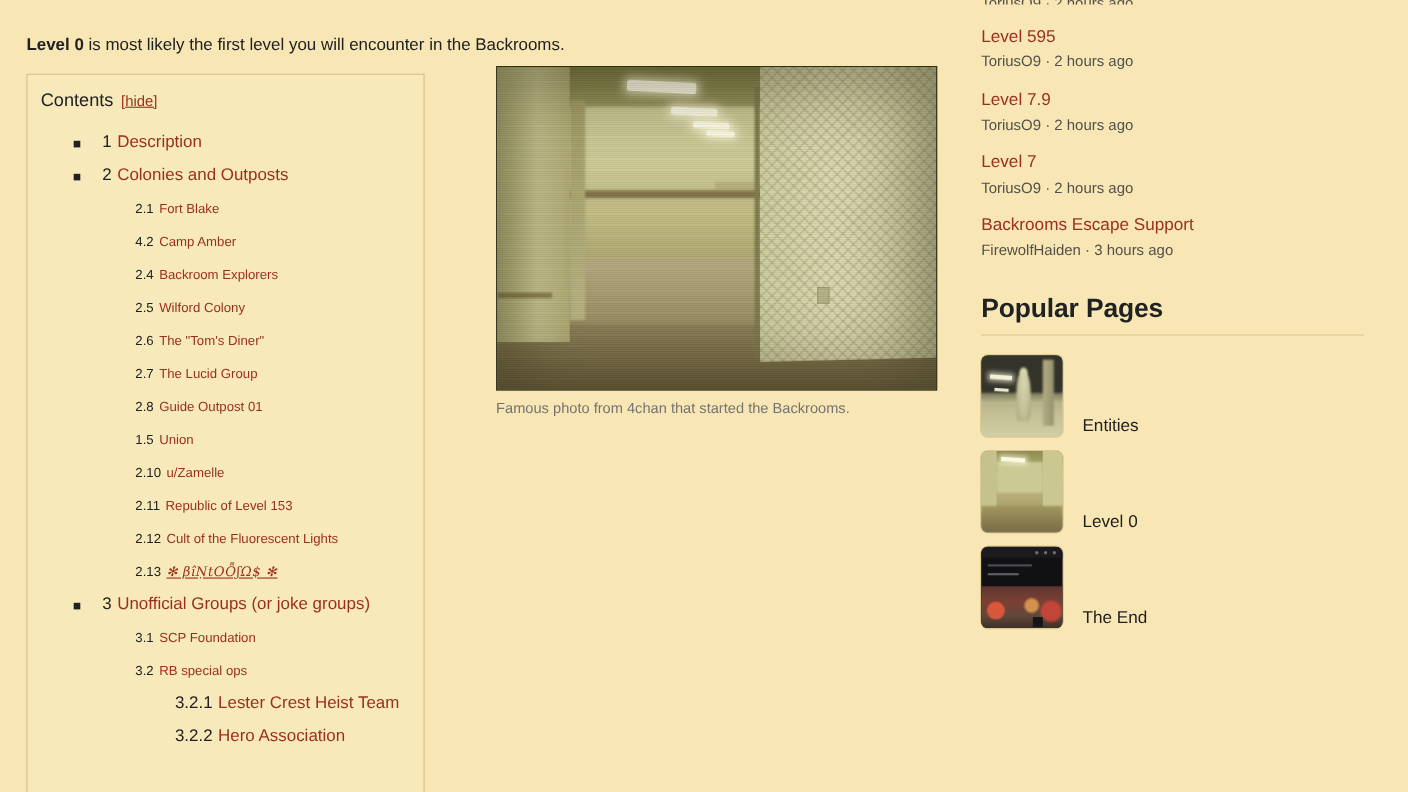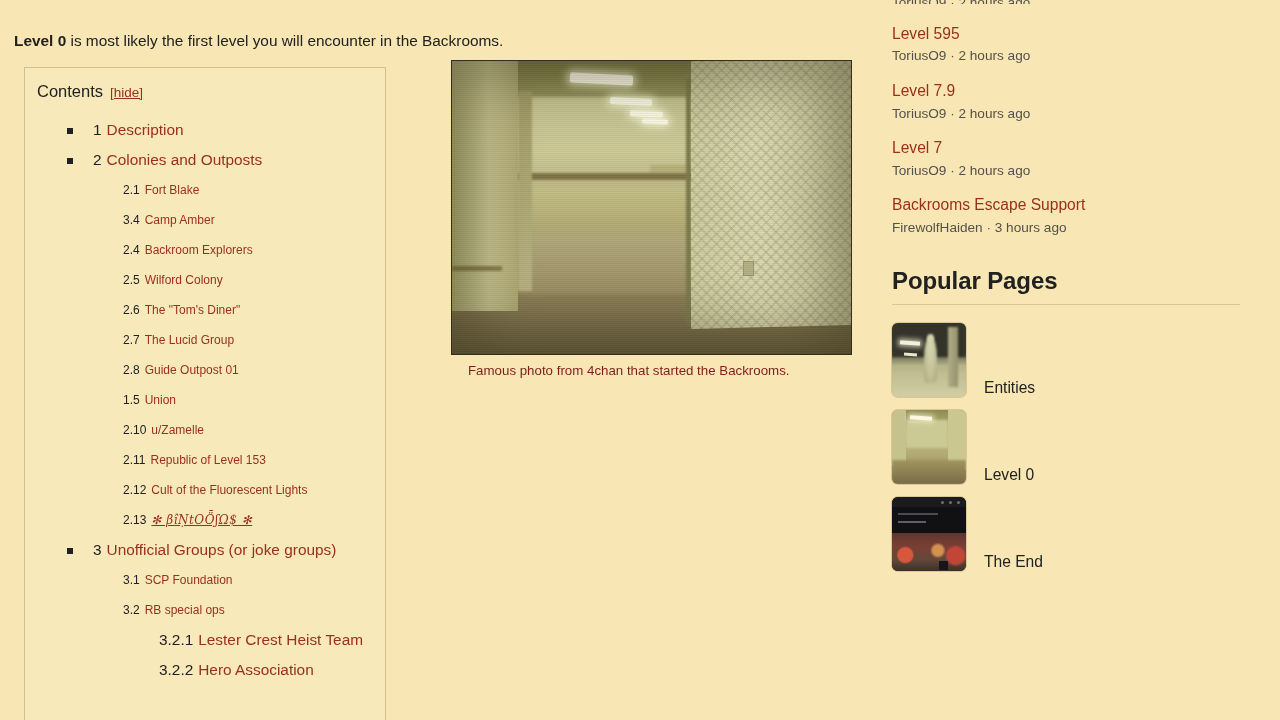--- a/index.html
+++ b/index.html
@@ -17,21 +17,21 @@
   }
   .page {
     position: relative;
     width: 1280px;
     height: 720px;
   }
 
   
   .content-col {
     position: absolute;
-    left: 14px;
+    left: 24px;
     top: 0;
     width: 400px;
   }
   .lead-para {
     font-size: 15.4px;
     line-height: 1.6;
     color: #202122;
     margin: 0;
     padding-top: 29px;
     white-space: nowrap;
@@ -251,23 +251,22 @@
   }
   .ph-vignette {
     position: absolute;
     left: 0; top: 0; right: 0; bottom: 0;
     box-shadow: inset 0 0 60px 18px rgba(40,35,10,0.42);
     pointer-events: none;
   }
   .caption {
     margin-top: 7px;
     font-size: 13.3px;
-    color: #7f1d1d;
+    color: #737373;
     line-height: 1.4;
-    margin-left: 17px;
   }
 
   
   .sidebar {
     position: absolute;
     left: 892px;
     top: 0;
     width: 360px;
   }
   .rc-list {
@@ -382,21 +381,21 @@
   </div>
 
   <div class="toc">
     <div class="toc-head">
       <span>Contents</span><a class="hide" href="#">[hide]</a>
     </div>
     <ul id="toc-list">
         <li class="toc-l1"><span class="marker"></span><span class="num">1</span><a class="tlink" href="#">Description</a></li>
         <li class="toc-l1"><span class="marker"></span><span class="num">2</span><a class="tlink" href="#">Colonies and Outposts</a></li>
         <li class="toc-l2"><span class="num">2.1</span><a class="tlink" href="#">Fort Blake</a></li>
-        <li class="toc-l2"><span class="num">3.4</span><a class="tlink" href="#">Camp Amber</a></li>
+        <li class="toc-l2"><span class="num">4.2</span><a class="tlink" href="#">Camp Amber</a></li>
         <li class="toc-l2"><span class="num">2.4</span><a class="tlink" href="#">Backroom Explorers</a></li>
         <li class="toc-l2"><span class="num">2.5</span><a class="tlink" href="#">Wilford Colony</a></li>
         <li class="toc-l2"><span class="num">2.6</span><a class="tlink" href="#">The "Tom's Diner"</a></li>
         <li class="toc-l2"><span class="num">2.7</span><a class="tlink" href="#">The Lucid Group</a></li>
         <li class="toc-l2"><span class="num">2.8</span><a class="tlink" href="#">Guide Outpost 01</a></li>
         <li class="toc-l2"><span class="num">1.5</span><a class="tlink" href="#">Union</a></li>
         <li class="toc-l2"><span class="num">2.10</span><a class="tlink" href="#">u/Zamelle</a></li>
         <li class="toc-l2"><span class="num">2.11</span><a class="tlink" href="#">Republic of Level 153</a></li>
         <li class="toc-l2"><span class="num">2.12</span><a class="tlink" href="#">Cult of the Fluorescent Lights</a></li>
         <li class="toc-l2"><span class="num">2.13</span><a class="glyph" href="#">✻ βîṆtΟȪʃΩ$ ✻</a></li>

